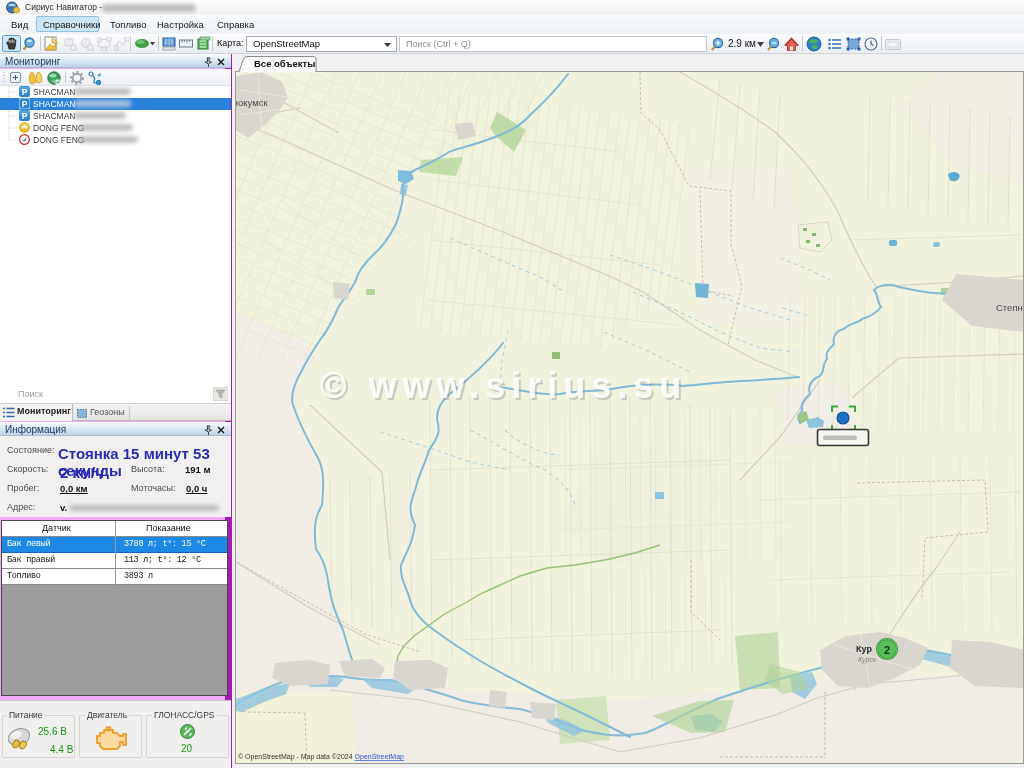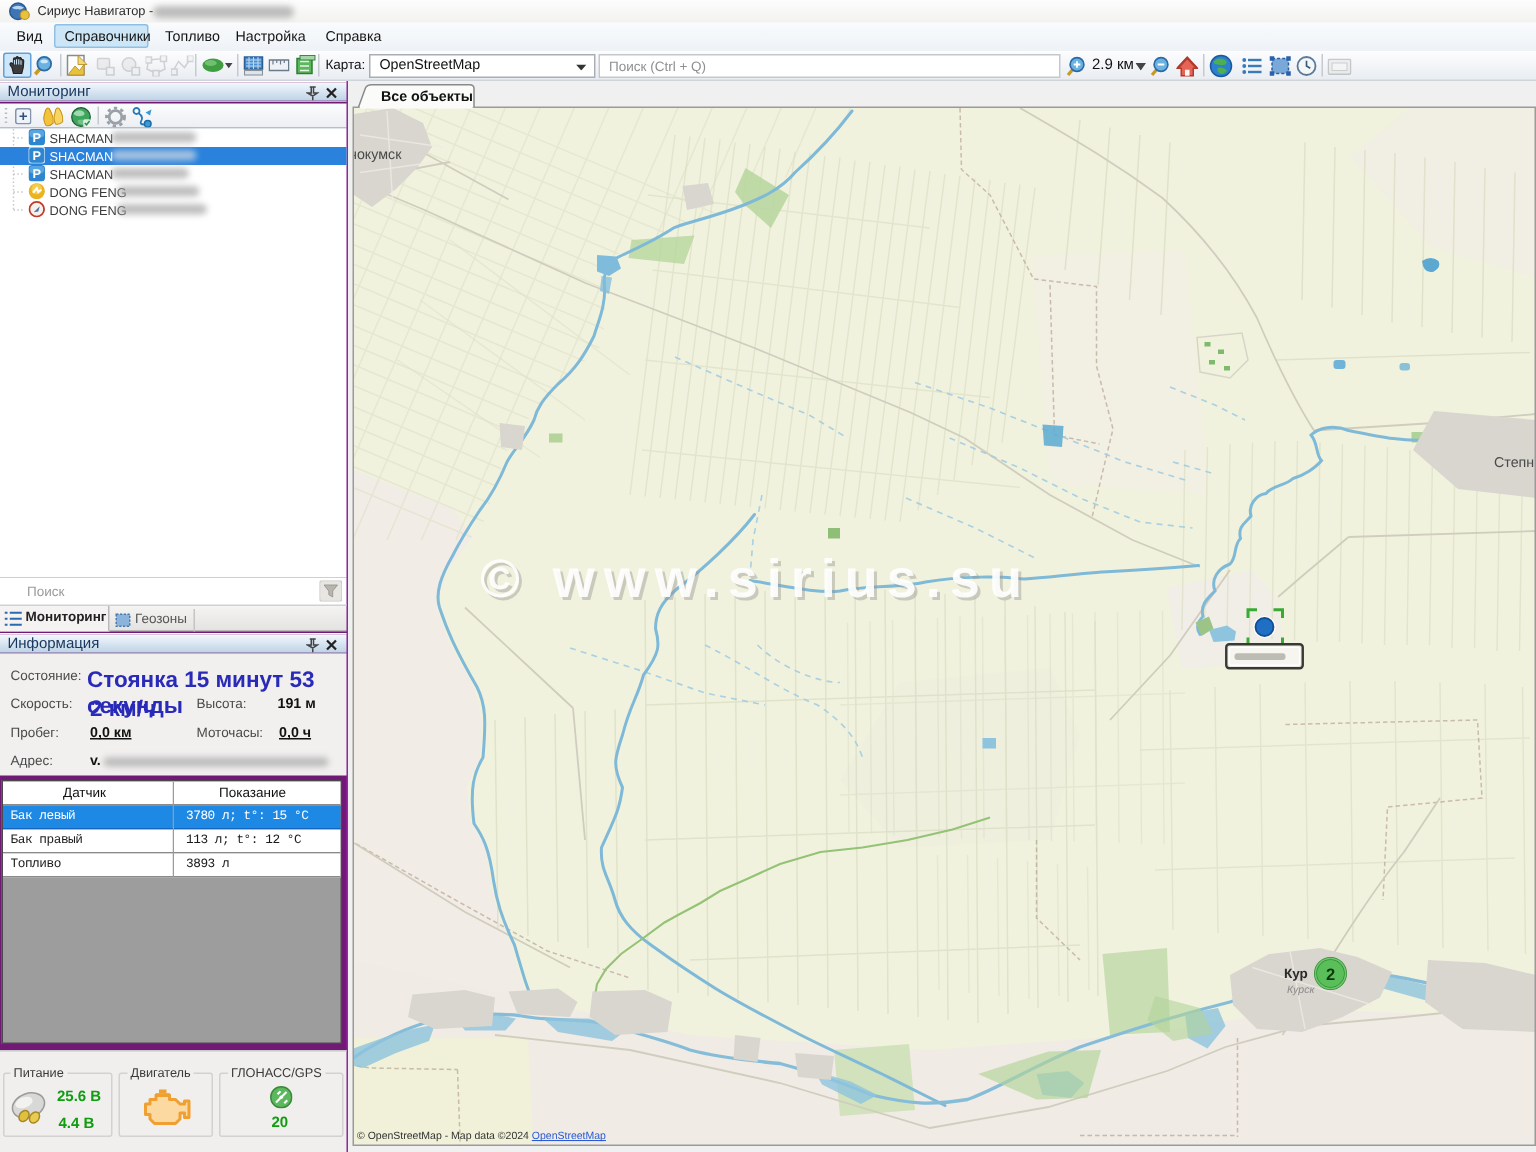--- a/index.html
+++ b/index.html
@@ -19,21 +19,21 @@
 #mi-hl { position:absolute; left:36px; top:1px; width:63px; height:16px; background:#cde6f7; border:1px solid #8fbfe2; border-radius:2px; }
 
 
 #toolbar { left:0; top:34px; width:1024px; height:20px; background:linear-gradient(#fdfdfe,#e9edf2); border-bottom:1px solid #cfd4db; }
 .tsep { position:absolute; top:2px; width:1px; height:15px; background:#c5cad1; }
 .tlabel { position:absolute; font-size:10px; color:#111; top:4px; }
 #combo { left:246px; top:2px; width:151px; height:16px; background:#fff; border:1px solid #a9aeb5; font-size:9.5px; color:#111; line-height:14px; padding-left:6px; }
 #searchbox { left:399px; top:2px; width:308px; height:16px; background:#fff; border:1px solid #c4c8cd; font-size:9px; color:#8f8f8f; line-height:14px; padding-left:6px; }
 
 
-#lpanel { left:0; top:54px; width:232px; height:714px; background:#701a75; border-right:1px solid #a21caf; }
+#lpanel { left:0; top:54px; width:232px; height:714px; background:#f0abfc; border-right:7px solid #a21caf; }
 .phead { position:absolute; left:0; width:231px; height:14px; background:linear-gradient(#f3f8fc,#bed3e7); border-top:1px solid #fff; border-bottom:1px solid #aebdcd; font-size:10px; color:#17365c; line-height:13px; padding-left:5px; }
 #ptool { left:0; top:15px; width:231px; height:17px; background:linear-gradient(#fbfcfd,#eceff3); border-bottom:1px solid #e0e3e7; }
 #tree { left:0; top:32px; width:231px; height:299px; background:#fff; }
 .trow { position:absolute; left:0; width:231px; height:12px; font-size:8.5px; color:#3a3a3a; }
 .trow .lbl { position:absolute; left:33px; top:0px; line-height:12px; }
 .trow.sel { background:#2a82dc; }
 .trow.sel .lbl { color:#fff; }
 .ticon { position:absolute; left:19px; top:0px; width:11px; height:11px; }
 #psearch { left:0; top:331px; width:231px; height:19px; background:#fff; border-bottom:1px solid #cdd2d8; font-size:9px; color:#9a9a9a; line-height:18px; padding-left:18px; }
 #ptabs { left:0; top:350px; width:231px; height:17px; background:linear-gradient(#f4f4f3,#e4e3e1); border-bottom:1px solid #b9b9b9; }
@@ -43,21 +43,21 @@
 .ilab { position:absolute; color:#4a4a4a; }
 .ival { position:absolute; font-weight:bold; color:#2a2ab8; font-size:15px; }
 .ivalk { position:absolute; font-weight:bold; color:#111; font-size:9.5px; }
 #stable { left:1px; top:466px; width:227px; height:176px; background:#9d9d9d; border:1px solid #4a4a4a; font-size:9px; }
 .srow { position:absolute; left:0; width:225px; height:16px; background:#fff; border-bottom:1px solid #8a8a8a; font-family:"Liberation Mono", monospace; font-size:8.5px; letter-spacing:-0.3px; color:#1a1a1a; }
 .srow .c2 { position:absolute; left:114px; }
 #shead { position:absolute; left:0; top:0; width:225px; height:16px; background:#fff; border-bottom:1px solid #8a8a8a; font-size:9px; color:#111; }
 #bboxes { left:0; top:646px; width:231px; height:68px; background:#f0efee; border-top:1px solid #c8c8c8; }
 .gbox { position:absolute; top:14px; height:43px; border:1px solid #d4d2d0; border-radius:2px; }
 .glab { position:absolute; top:9px; font-size:8.5px; color:#3a3a3a; background:#f0efee; padding:0 2px; }
-.gval { position:absolute; font-size:10px; font-weight:bold; color:#119c11; }
+.gval { position:absolute; font-size:10px; font-weight:normal; color:#119c11; }
 </style>
 </head>
 <body>
 <div id="win">
 
   <div id="titlebar" class="abs"></div>
   <svg class="abs" style="left:6px;top:1px" width="14" height="13" viewBox="0 0 14 13">
     <circle cx="6" cy="6.5" r="5.5" fill="#3c76b8"></circle>
     <circle cx="6" cy="6.5" r="5.5" fill="none" stroke="#2a5a90" stroke-width="1"></circle>
     <path d="M2 4 Q6 1.5 10 4 Q8 6 6 5 Q3 5.5 2 4Z" fill="#bcd6ee"></path>
@@ -360,21 +360,21 @@
     <div id="bboxes" class="abs">
       <div class="gbox" style="left:2px;width:73px"></div>
       <div class="glab" style="left:7px">Питание</div>
       <svg class="abs" style="left:6px;top:26px" width="26" height="24" viewBox="0 0 26 24">
         <ellipse cx="13" cy="10" rx="11" ry="8" fill="#d8d8d6" stroke="#9a9a98" transform="rotate(-20 13 10)"></ellipse>
         <ellipse cx="10" cy="8" rx="6" ry="3.5" fill="#f2f2f0" transform="rotate(-20 10 8)"></ellipse>
         <ellipse cx="10" cy="17" rx="3" ry="4" fill="#e0c040" stroke="#a88820" transform="rotate(35 10 17)"></ellipse>
         <ellipse cx="17" cy="18" rx="3" ry="4" fill="#e8cc50" stroke="#a88820" transform="rotate(35 17 18)"></ellipse>
       </svg>
       <div class="gval" style="left:38px;top:25px">25.6 В</div>
-      <div class="gval" style="left:39px;top:43px">4.4 В</div>
+      <div class="gval" style="left:50px;top:43px">4.4 В</div>
       <div class="gbox" style="left:79px;width:63px"></div>
       <div class="glab" style="left:85px">Двигатель</div>
       <svg class="abs" style="left:91px;top:25px" width="37" height="28" viewBox="0 0 37 28">
         <path d="M6 10 L9 10 L9 7 L13 7 L13 4 L22 4 L22 7 L26 7 L29 10 L32 10 L32 8 L35 8 L35 19 L32 19 L32 16 L29 16 L29 20 L26 23 L12 23 L9 20 L9 17 L6 17Z" fill="#fbd9a0" stroke="#f0a030" stroke-width="2" stroke-linejoin="round"></path>
         <path d="M13 4 L22 4" stroke="#f0a030" stroke-width="2.5"></path>
         <path d="M15 1.5 L20 1.5" stroke="#f0a030" stroke-width="2.5"></path>
       </svg>
       <div class="gbox" style="left:146px;width:83px"></div>
       <div class="glab" style="left:152px">ГЛОНАСС/GPS</div>
       <svg class="abs" style="left:180px;top:23px" width="15" height="15" viewBox="0 0 15 15">

